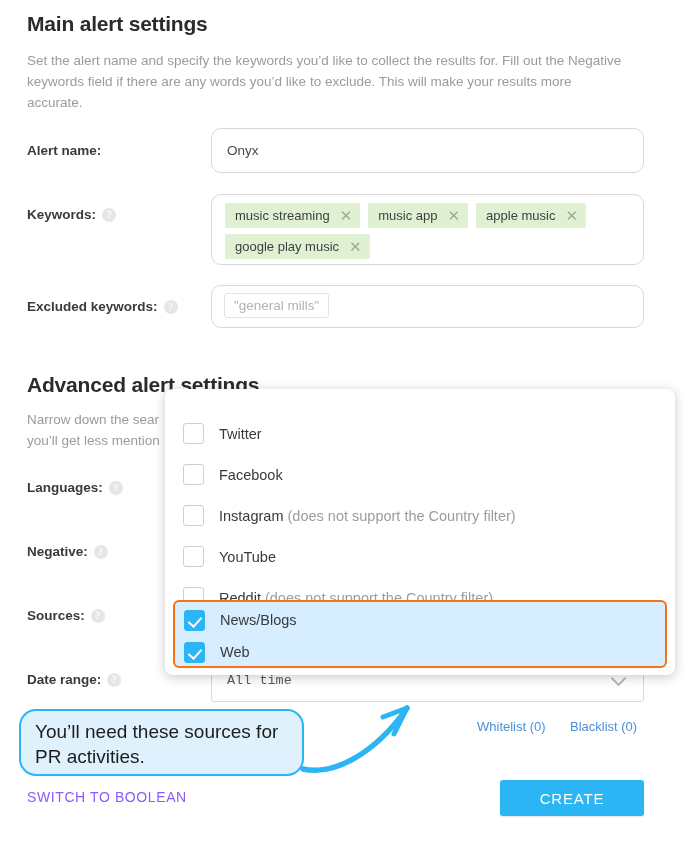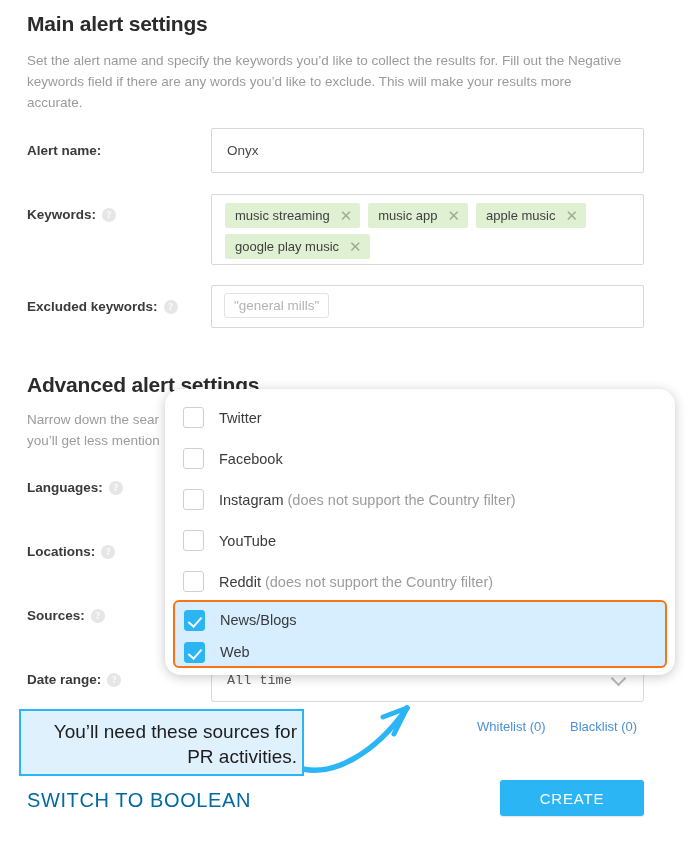--- a/index.html
+++ b/index.html
@@ -52,21 +52,21 @@
     line-height: 14px;
     text-align: center;
     vertical-align: 1px;
     margin-left: 6px;
     font-family: "Liberation Serif", serif;
   }
 
   .input-box {
     position: absolute;
     border: 1px solid #d8d8d8;
-    border-radius: 2px;
+    border-radius: 10px;
     background: #fff;
   }
   .input-value {
     position: absolute;
     font-size: 13.5px;
     color: #4a4a4a;
   }
 
   
   .tag {
@@ -124,23 +124,23 @@
   .link {
     position: absolute;
     font-size: 13px;
     color: #4a90d9;
     text-decoration: none;
     cursor: pointer;
   }
 
   .switch-boolean {
     position: absolute;
-    font-size: 20px;
+    font-size: 14px;
     letter-spacing: 0.6px;
-    color: #0369a1;
+    color: #8b5cf6;
     cursor: pointer;
   }
 
   .create-btn {
     position: absolute;
     background: #2cb5f5;
     color: #ffffff;
     border: none;
     border-radius: 3px;
     font-size: 15px;
@@ -149,24 +149,24 @@
     cursor: pointer;
     box-shadow: 0 1px 2px rgba(0,0,0,0.12);
   }
 
   
   .dropdown-panel {
     position: absolute;
     left: 165px; top: 389px;
     width: 510px; height: 286px;
     background: #ffffff;
-    border-radius: 16px;
+    border-radius: 8px;
     box-shadow: 0 2px 12px rgba(0,0,0,0.22);
     z-index: 20;
-    padding-top: 8px;
+    padding-top: 24px;
   }
   .opt-row {
     display: flex;
     align-items: center;
     height: 41px;
     padding-left: 18px;
   }
   .cb {
     width: 21px; height: 21px;
     border: 1px solid #cfcfcf;
@@ -209,23 +209,22 @@
   .highlight-group .opt-row { padding-left: 9px; height: 32px; }
   .highlight-group .opt-row:first-child { margin-top: 2px; }
 
   
   .callout {
     position: absolute;
     left: 19px; top: 709px;
     width: 285px; height: 67px;
     background: #dff1fd;
     border: 2px solid #2cb5f5;
-    border-radius: 0;
+    border-radius: 17px;
     z-index: 30;
-    text-align: right;
   }
   .callout-text {
     position: absolute;
     left: 14px; top: 8px;
     width: 262px;
     font-size: 19px;
     line-height: 25px;
     color: #1d1d1d;
   }
   .arrow-svg {
@@ -277,21 +276,21 @@
 
   <div class="section-title" style="left:27px; top:373px;">Advanced alert settings</div>
   <div class="section-desc" style="left:27px; top:409px; width:150px; overflow:hidden; white-space:nowrap;">Narrow down the sear</div>
   <div class="section-desc" style="left:27px; top:430px; width:150px; overflow:hidden; white-space:nowrap;">you’ll get less mention</div>
 
   <div class="field-label" style="left:27px; top:480px;">
     <span>Languages:</span><span class="help-icon">?</span>
   </div>
 
   <div class="field-label" style="left:27px; top:544px;">
-    <span>Locations:</span><span class="help-icon">?</span>
+    <span>Negative:</span><span class="help-icon">?</span>
   </div>
 
   <div class="field-label" style="left:27px; top:608px;">
     <span>Sources:</span><span class="help-icon">?</span>
   </div>
 
   <div class="field-label" style="left:27px; top:672px;">
     <span>Date range:</span><span class="help-icon">?</span>
   </div>
 

